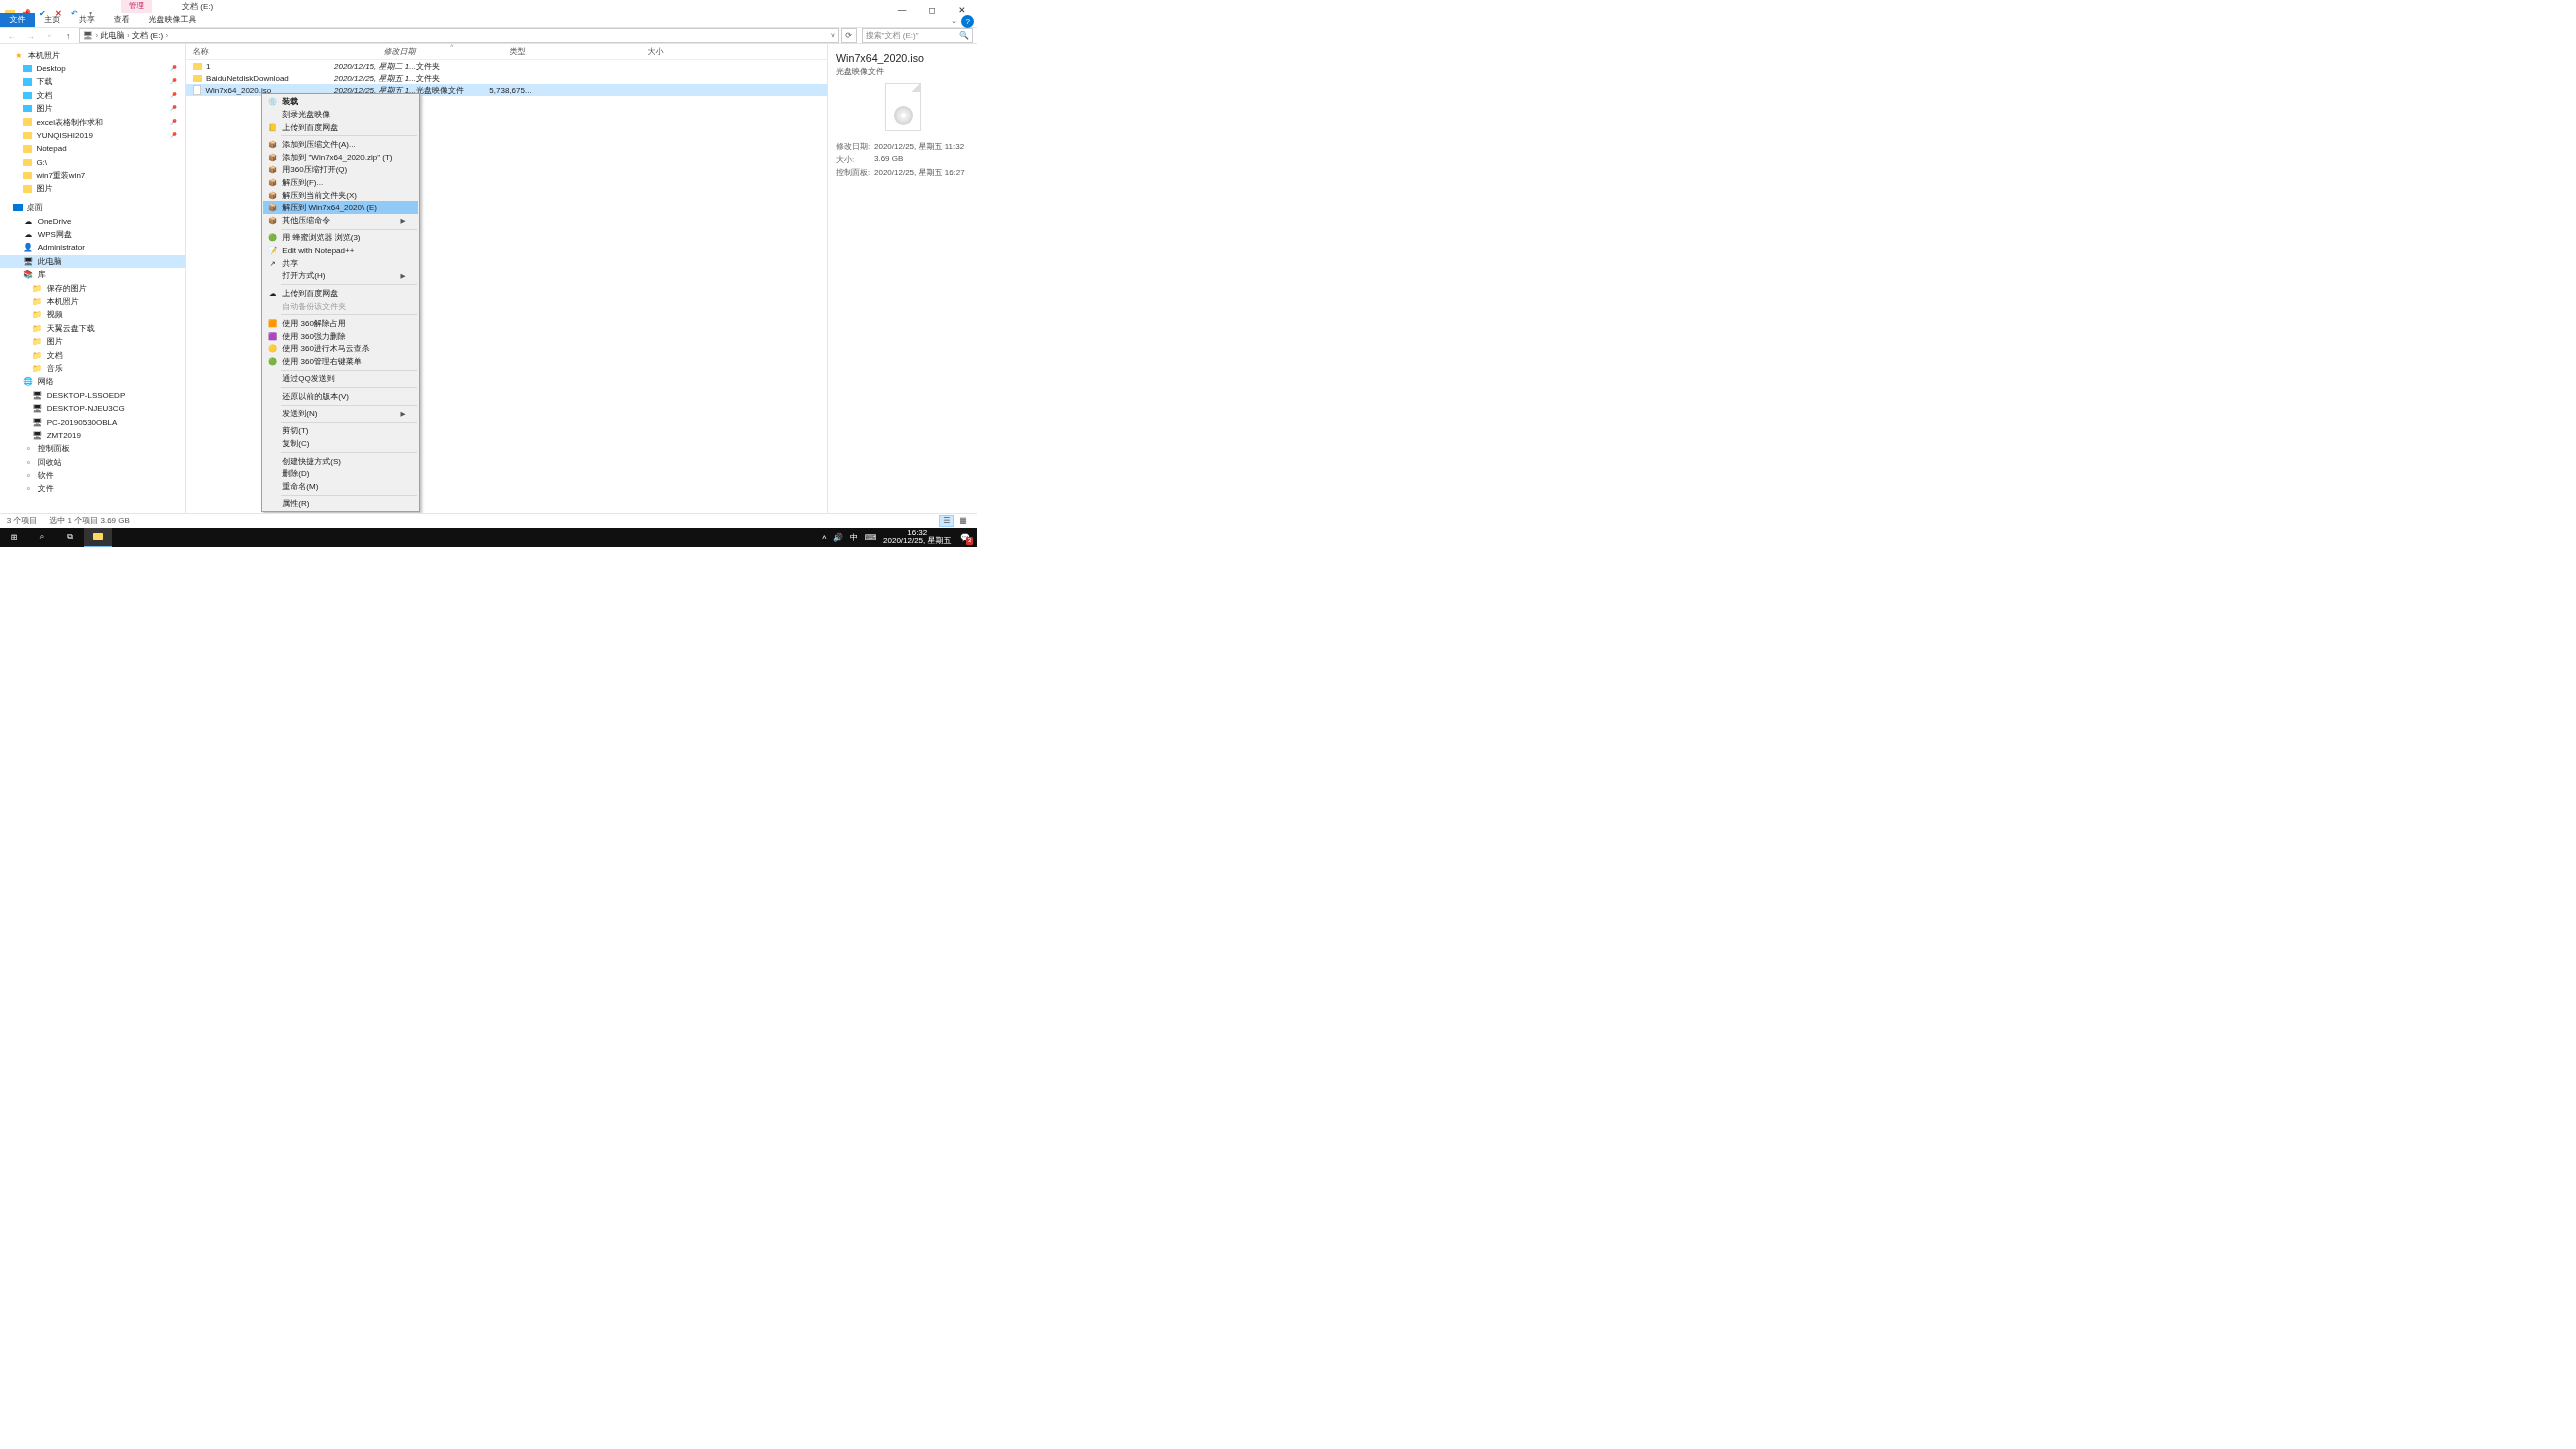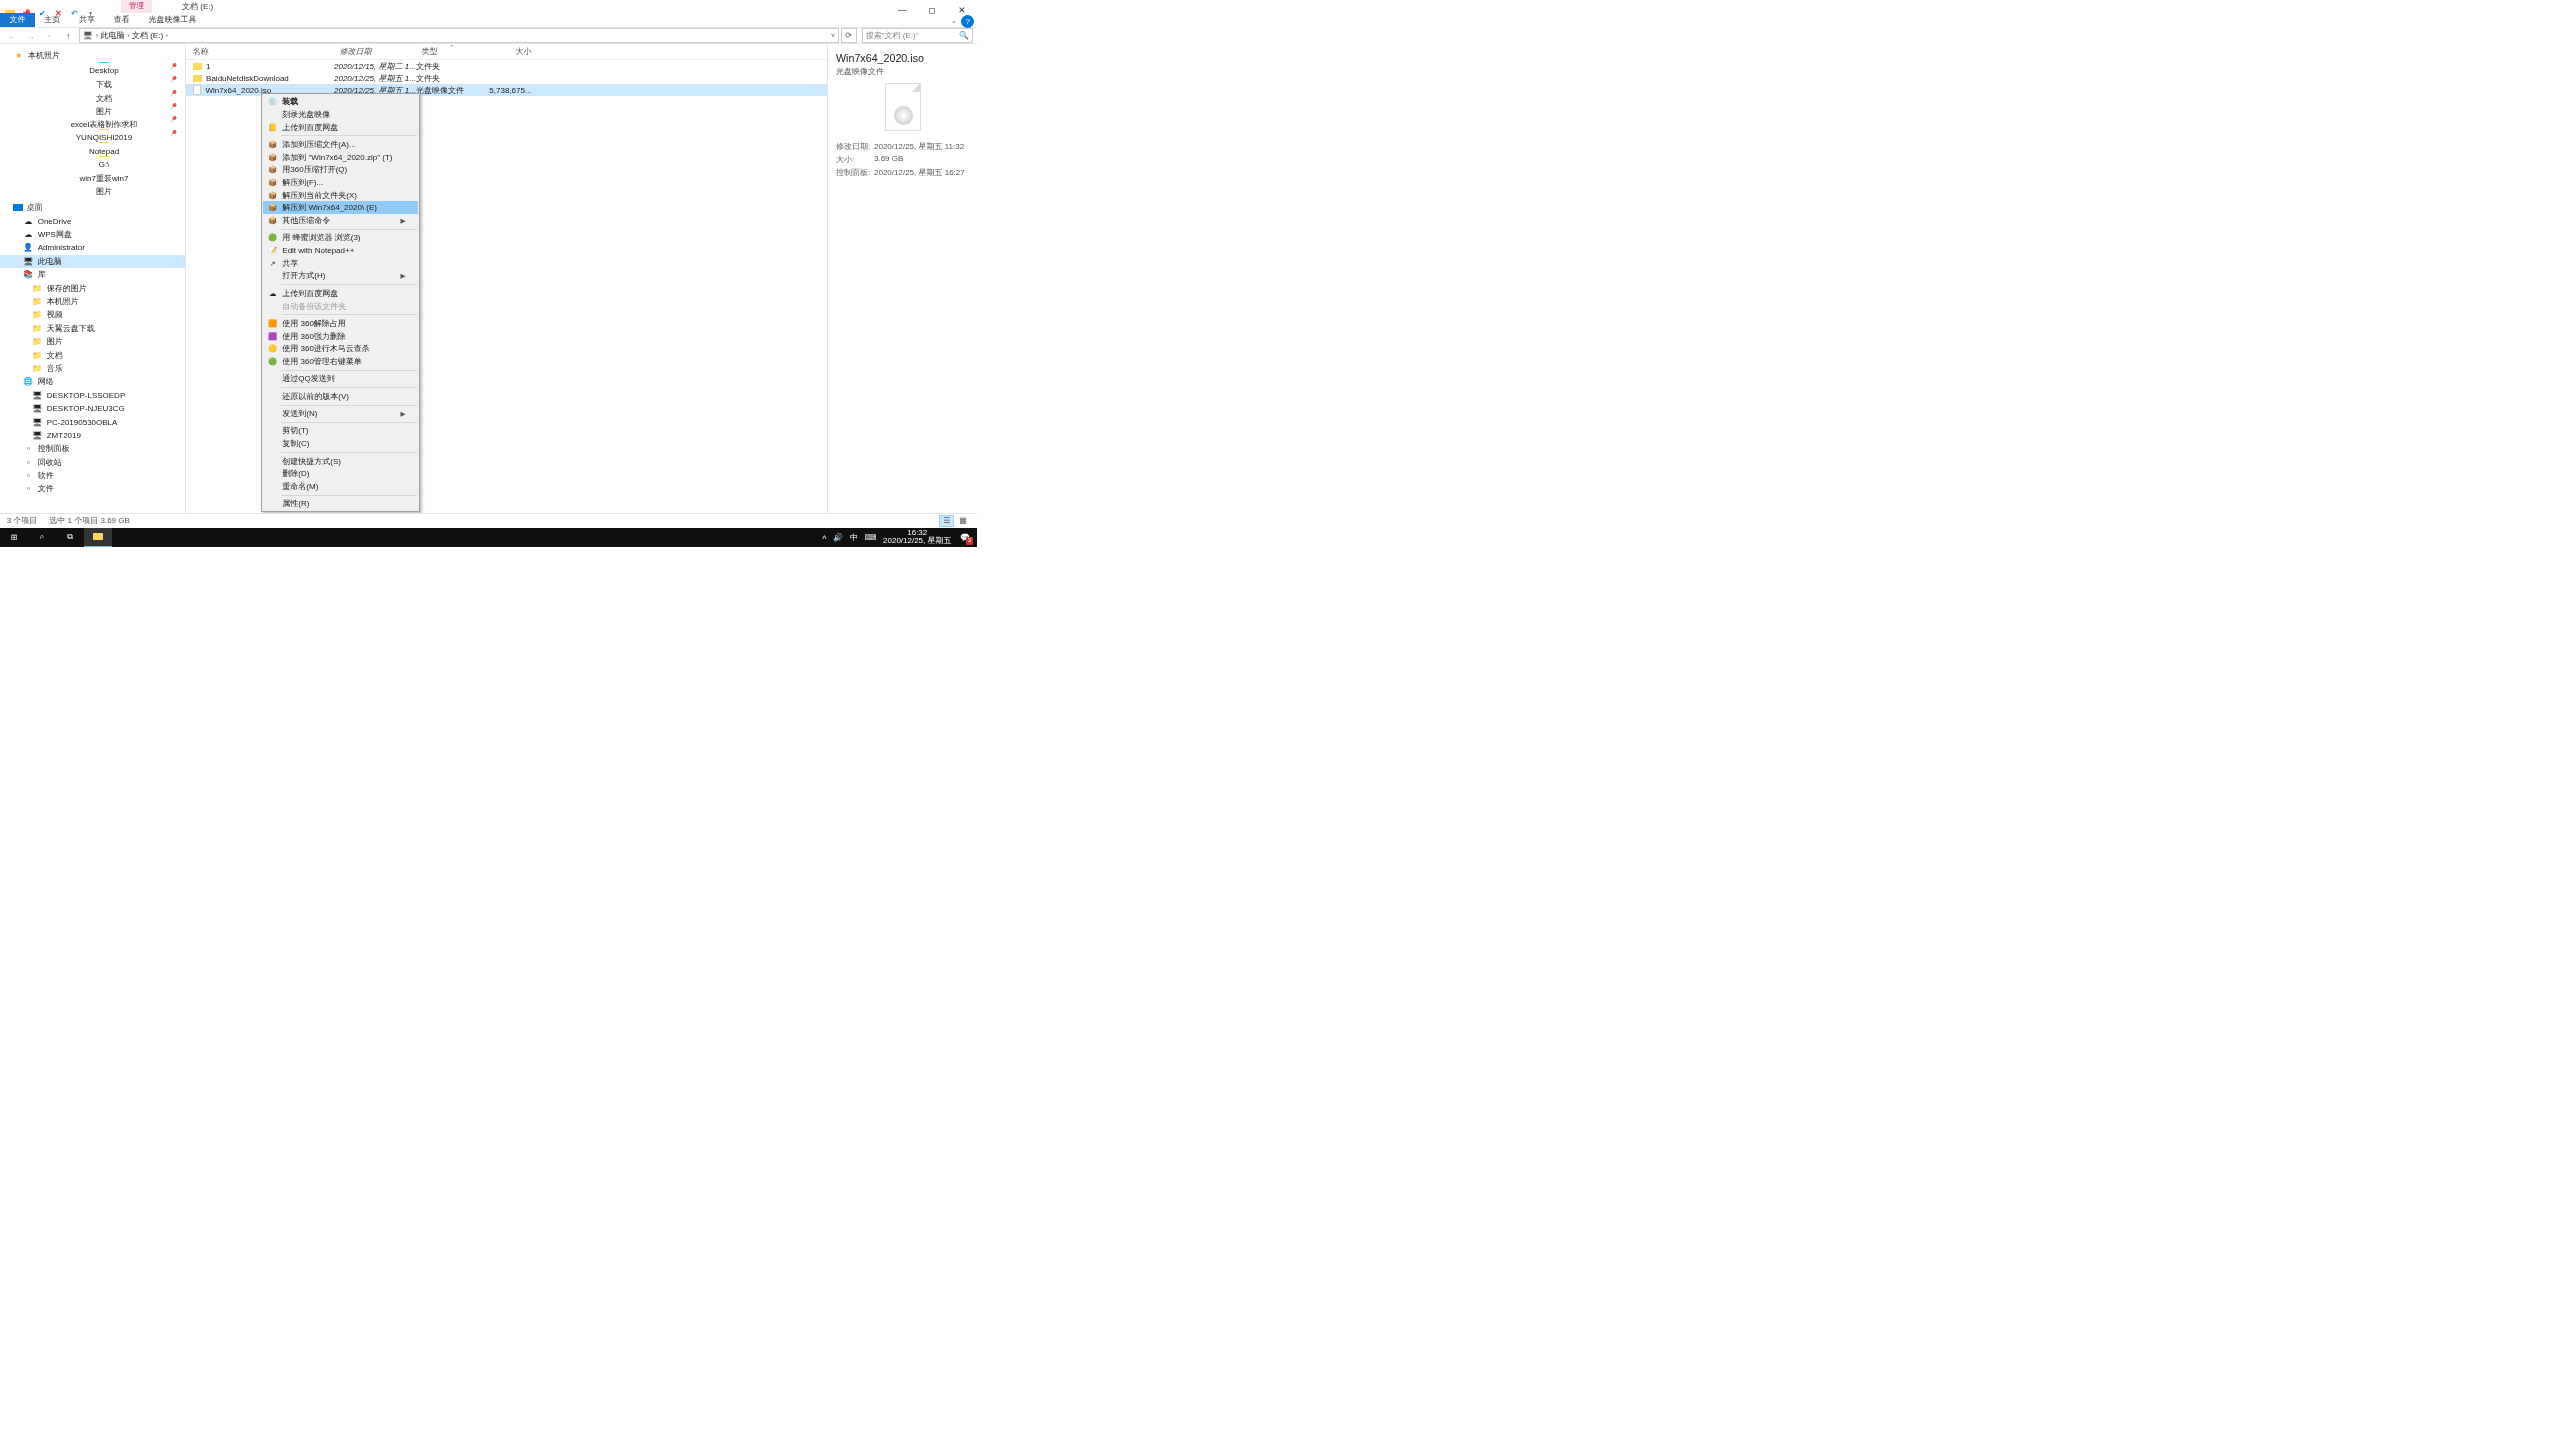--- a/index.html
+++ b/index.html
@@ -33,31 +33,31 @@
 .searchbox { width: 111px; border: 0.7px solid #ccc; height: 14.8px; display: flex; align-items: center; padding: 0 2.7px; color: #888; margin-left:2.7px;}
 .searchbox .sicon { margin-left: auto; }
 
 
 .main { display: flex; height: 484px; }
 .sidebar { width: 186px; border-right: 0.7px solid #e5e5e5; overflow: hidden; padding-top: 4px; }
 .tree-item { display: flex; align-items: center; height: 13.4px; padding-left: 9.4px; gap: 4px; color: #222; }
 .tree-item.l2 { padding-left: 23px; }
 .tree-item.l1 { padding-left: 13.4px; }
 .tree-item.selected { background: #CCE8FF; }
-.tree-item.hoverpin { position: relative; flex-direction: column; }
+.tree-item.hoverpin { position: relative; }
 .pin { position: absolute; right: 6.7px; color: #777; font-size: 7.4px; transform: rotate(45deg); }
 .ticon { width: 10.7px; height: 10.7px; display:inline-flex; align-items:center; justify-content:center; font-size:8px;}
 .ticon.folder { background: #FFD75E; border-radius: 0.7px; width:9.4px; height:7.4px; }
 .ticon.star { color:#F9A825; }
 .ticon.blue { background:#40C4FF; width:9.4px; height:7.4px;}
 .ticon.mon { color:#555; }
 
 
 .content { flex: 1; position: relative; }
-.col-headers { display: flex; height: 16px; border-bottom: 0.7px solid #eee; align-items: center; color: #555; font-size: 8px; }
+.col-headers { display: flex; height: 16px; border-bottom: 0.7px solid #eee; align-items: center; color: #555; font-size: 8px; gap: 44px; }
 .col-headers > div { padding-left: 5.4px; }
 .col-name { width: 148px; padding-left:6.7px !important;}
 .col-date { width: 82px; font-style: italic; }
 .col-type { width: 67px; }
 .col-size { width: 54px; text-align:right; padding-right:5.4px;}
 .file-row { display: flex; height: 12px; align-items: center; font-size: 8px; color: #222; }
 .file-row .col-name { display: flex; align-items: center; gap: 4px; padding-left: 6.7px; }
 .file-row.selected { background: #CCE8FF; }
 .ficon { width: 10.7px; height: 10.7px;}
 .ficon.folder { background:#FFD75E; width:9.4px; height:7.4px; }

